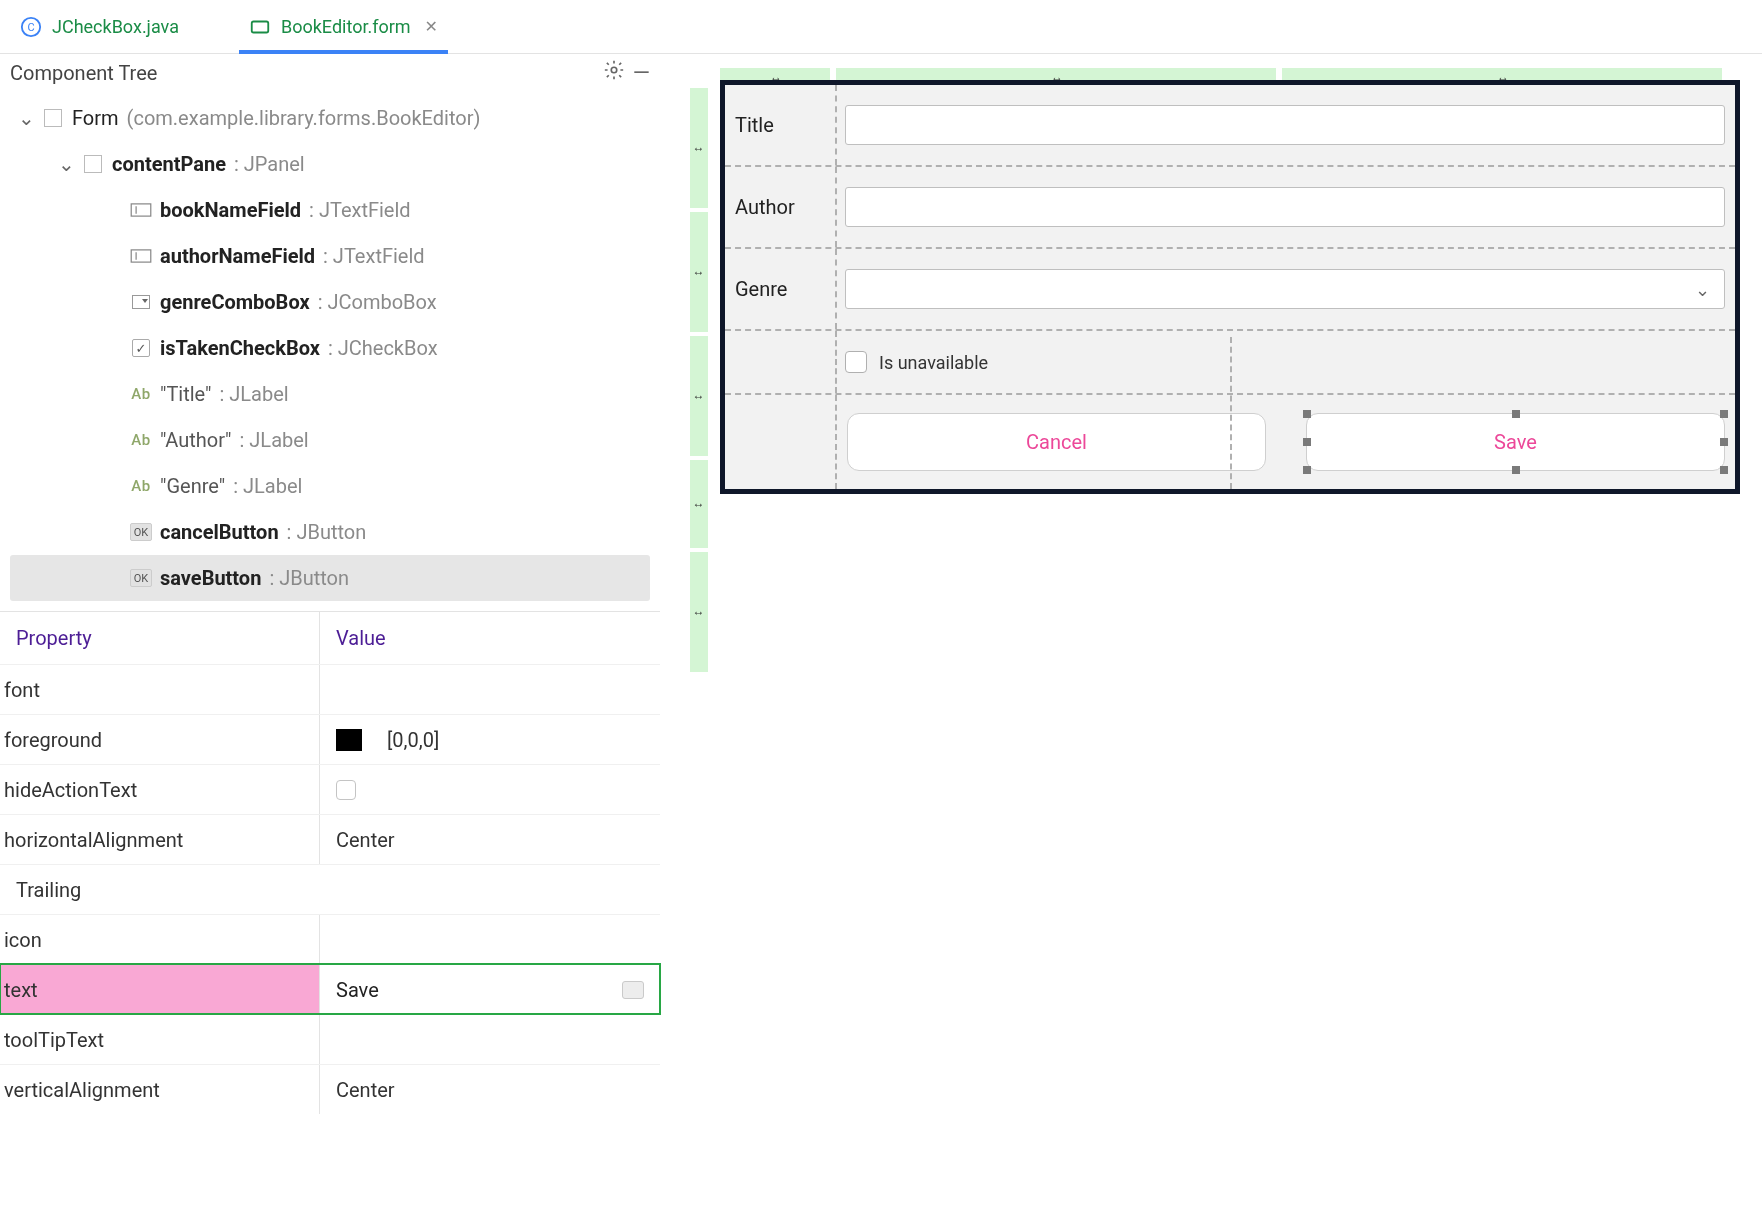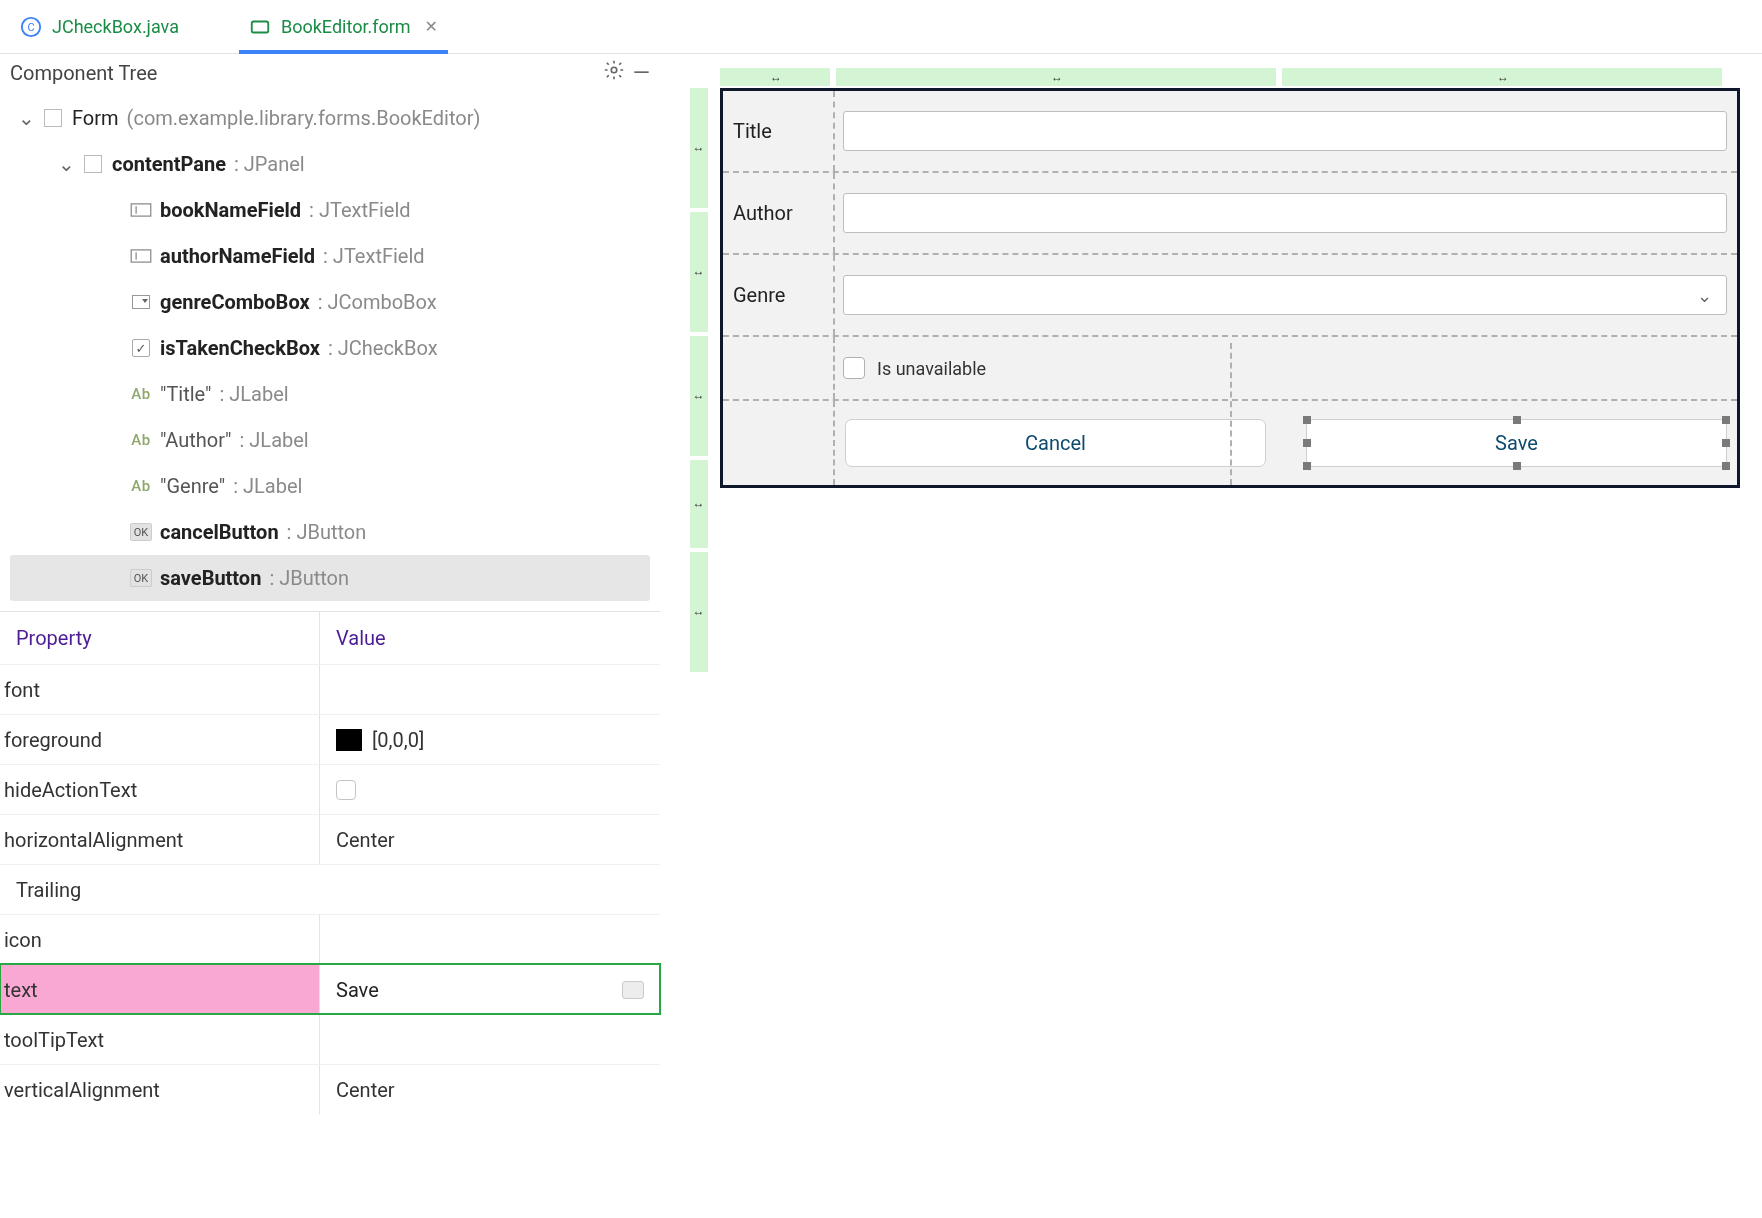--- a/index.html
+++ b/index.html
@@ -104,21 +104,21 @@
   .ph-value { flex:1; }
   .prop-table { font-size:20px; }
   .prop-row {
     display:flex; height:50px; align-items:center;
     border-top:1px solid #f0f0f0;
   }
   .prop-row.editing {
     outline:2px solid #28a745; outline-offset:-1px;
   }
   .pr-name { width:320px; padding:0 4px; border-right:1px solid #e3e3e3; height:100%; display:flex; align-items:center; }
-  .pr-value { flex:1; padding:0 16px; display:flex; align-items:center; height:100%; gap:10px; }
+  .pr-value { flex:1; padding:0 16px; display:flex; align-items:center; height:100%; gap:25px; }
   .pr-name.bold { font-weight:400; background:#f9a8d4; }
   .color-swatch { width:26px;height:22px;background:#000; }
   .chk-small { width:20px;height:20px;border:1.5px solid #c4c4c4;border-radius:4px;background:#fff; }
   .value-input { flex:1; background:transparent; border:none; color:#222; font-size:20px; font-family:inherit; outline:none; }
   .browse-icon { width:22px;height:18px;border-radius:3px;border:1px solid #cacaca;background:#ededed;display:inline-block; }
   
   .canvas-wrap {
     position: absolute; left: 30px; top: 14px; right: 0; bottom:0;
   }
   .rulers-top {
@@ -131,23 +131,23 @@
   .ruler-w { width:110px; }
   .ruler-wide1 { width:440px; }
   .ruler-wide2 { width:440px; }
   .rulers-left {
     position:absolute; left:0; top:20px; display:flex; flex-direction:column; gap:4px;
   }
   .vruler { width:18px; background:#d4f5d4; display:flex; align-items:center; justify-content:center; }
   .vruler .arrows { writing-mode: vertical-rl; font-size:12px; color:#333; letter-spacing:-2px; }
   .vr-s { height:120px; }
   .form-preview {
-    position:absolute; left:30px; top:20px;
+    position:absolute; left:30px; top:12px;
     width:1020px;
-    border:3px solid #0f172a;
+    border:5px solid #0f172a;
     background:#f2f2f2;
   }
   .grid-cell {
     border-bottom:2px dashed #b0b0b0;
     position:relative;
   }
   .grid-cell::after {
     content:""; position:absolute; top:0; bottom:0; left:110px; border-left:2px dashed #b0b0b0;
   }
   .grid-cell.no-bottom { border-bottom:none; }
@@ -159,22 +159,22 @@
   }
   .combo {
     width:100%; height:40px; background:#fff; border:1px solid #bfbfbf; border-radius:3px;
     display:flex; align-items:center; justify-content:flex-end; padding:0 14px;
   }
   .chevron-down { color:#666; }
   .chk-row { display:flex; align-items:center; gap:12px; padding-left:120px; }
   .chk-box { width:22px;height:22px;border:1.5px solid #b0b0b0;border-radius:4px;background:#fff; }
   .btn-row { display:flex; gap:40px; padding:18px 10px 18px 122px; position:relative; }
   .btn {
-    flex:1; height:48px; background:#fff; border:1px solid #cfcfcf; border-radius:7px;
-    display:flex; align-items:center; justify-content:center; font-size:20px; color:#0c4a6e;
+    flex:1; height:58px; background:#fff; border:1px solid #cfcfcf; border-radius:12px;
+    display:flex; align-items:center; justify-content:center; font-size:20px; color:#ec4899;
   }
   .btn.selected { position:relative; }
   .sel-handle { width:8px;height:8px;background:#7a7a7a;position:absolute; }
   .btn-row::after { content:""; position:absolute; top:-58px; bottom:0; left:50%; border-left:2px dashed #b0b0b0; }
 </style>
 </head>
 <body>
 
 <div class="tabs">
   <div class="tab">

